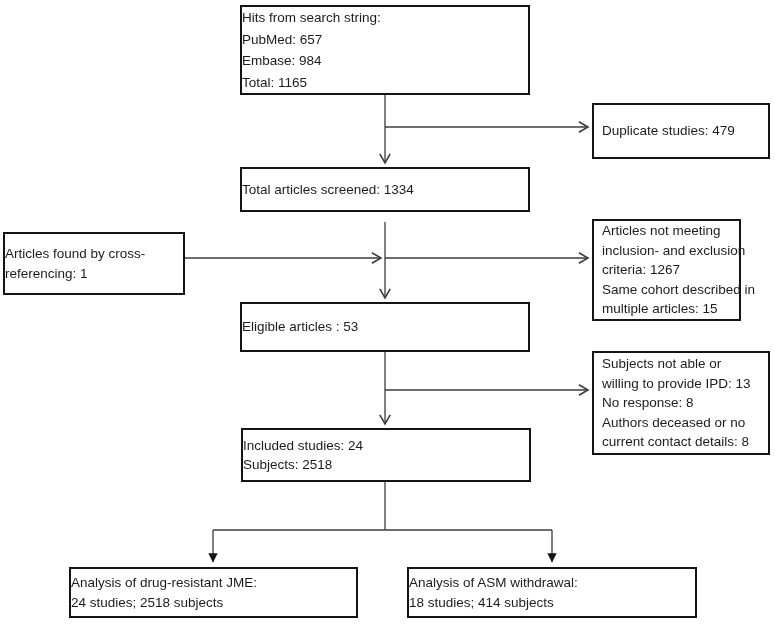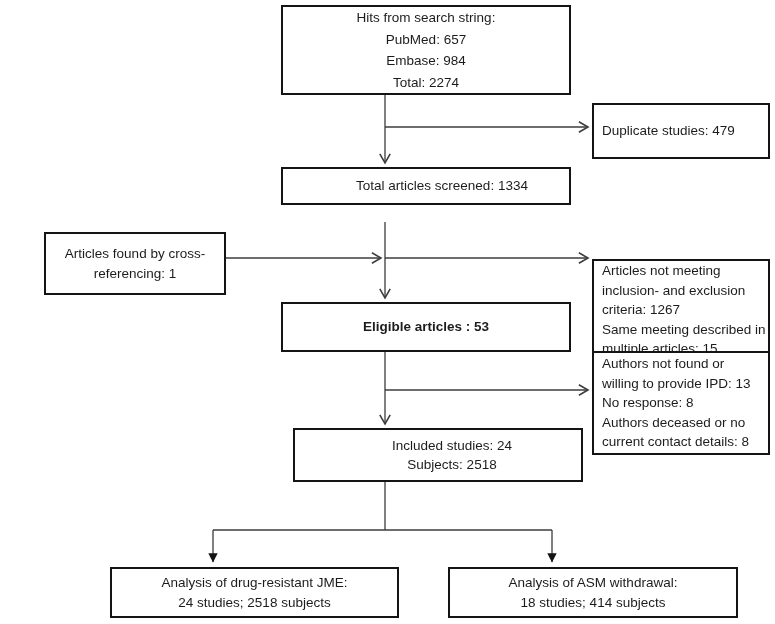--- a/index.html
+++ b/index.html
@@ -28,42 +28,41 @@
     border: 2.5px solid #141414;
     background: #ffffff;
     z-index: 1;
     display: flex;
     flex-direction: column;
     justify-content: center;
     font-size: 13.5px;
     line-height: 19.5px;
   }
   .box.center {
-    align-items: center;
+    align-items: flex-start;
     text-align: center;
-    margin-left: 41px;
   }
   .box.leftalign {
     align-items: flex-start;
     text-align: left;
     padding-left: 8px;
     padding-right: 4px;
   }
   .line-text {
     white-space: nowrap;
   }
   
   #box-hits        { left: 240px; top: 5px;   width: 290px; height: 90px;  line-height: 21.5px; }
   #box-duplicates  { left: 592px; top: 103px; width: 178px; height: 56px;  }
-  #box-screened    { left: 240px; top: 167px; width: 290px; height: 38px; padding-left: 32px;  }
+  #box-screened    { left: 240px; top: 167px; width: 290px; height: 45px;  }
   #box-crossref    { left: 3px;   top: 232px; width: 182px; height: 63px;  }
-  #box-exclusions  { left: 592px; top: 219px; width: 178px; height: 102px; margin-top: 40px; }
-  #box-eligible    { left: 240px; top: 302px; width: 290px; height: 50px; font-weight: bold;  }
+  #box-exclusions  { left: 592px; top: 219px; width: 149px; height: 102px; }
+  #box-eligible    { left: 240px; top: 302px; width: 290px; height: 50px;  }
   #box-noipd       { left: 592px; top: 351px; width: 178px; height: 104px; }
-  #box-included    { left: 252px; top: 428px; width: 290px; height: 54px; padding-left: 28px;  }
+  #box-included    { left: 241px; top: 428px; width: 290px; height: 54px;  }
   #box-jme         { left: 69px;  top: 567px; width: 289px; height: 51px;  }
   #box-asm         { left: 407px; top: 567px; width: 290px; height: 51px;  }
 </style>
 </head>
 <body>
 
 <div id="canvas">
 
   <svg id="connectors" width="775" height="624" viewBox="0 0 775 624">
     <defs>
@@ -86,50 +85,50 @@
       <path d="M213,530 L552,530"></path>
       <path d="M213,530 L213,562" marker-end="url(#tri)"></path>
       <path d="M552,530 L552,562" marker-end="url(#tri)"></path>
     </g>
   </svg>
 
   <div id="box-hits" class="box center">
     <div class="line-text">Hits from search string:</div>
     <div class="line-text">PubMed: 657</div>
     <div class="line-text">Embase: 984</div>
-    <div class="line-text">Total: 2274</div>
+    <div class="line-text">Total: 1165</div>
   </div>
 
   <div id="box-duplicates" class="box leftalign">
     <div class="line-text">Duplicate studies: 479</div>
   </div>
 
   <div id="box-screened" class="box center">
     <div class="line-text">Total articles screened: 1334</div>
   </div>
 
   <div id="box-crossref" class="box center">
     <div class="line-text">Articles found by cross-</div>
     <div class="line-text">referencing: 1</div>
   </div>
 
   <div id="box-exclusions" class="box leftalign">
     <div class="line-text">Articles not meeting</div>
     <div class="line-text">inclusion- and exclusion</div>
     <div class="line-text">criteria: 1267</div>
-    <div class="line-text">Same meeting described in</div>
+    <div class="line-text">Same cohort described in</div>
     <div class="line-text">multiple articles: 15</div>
   </div>
 
   <div id="box-eligible" class="box center">
     <div class="line-text">Eligible articles : 53</div>
   </div>
 
   <div id="box-noipd" class="box leftalign">
-    <div class="line-text">Authors not found or</div>
+    <div class="line-text">Subjects not able or</div>
     <div class="line-text">willing to provide IPD: 13</div>
     <div class="line-text">No response: 8</div>
     <div class="line-text">Authors deceased or no</div>
     <div class="line-text">current contact details: 8</div>
   </div>
 
   <div id="box-included" class="box center">
     <div class="line-text">Included studies: 24</div>
     <div class="line-text">Subjects: 2518</div>
   </div>

